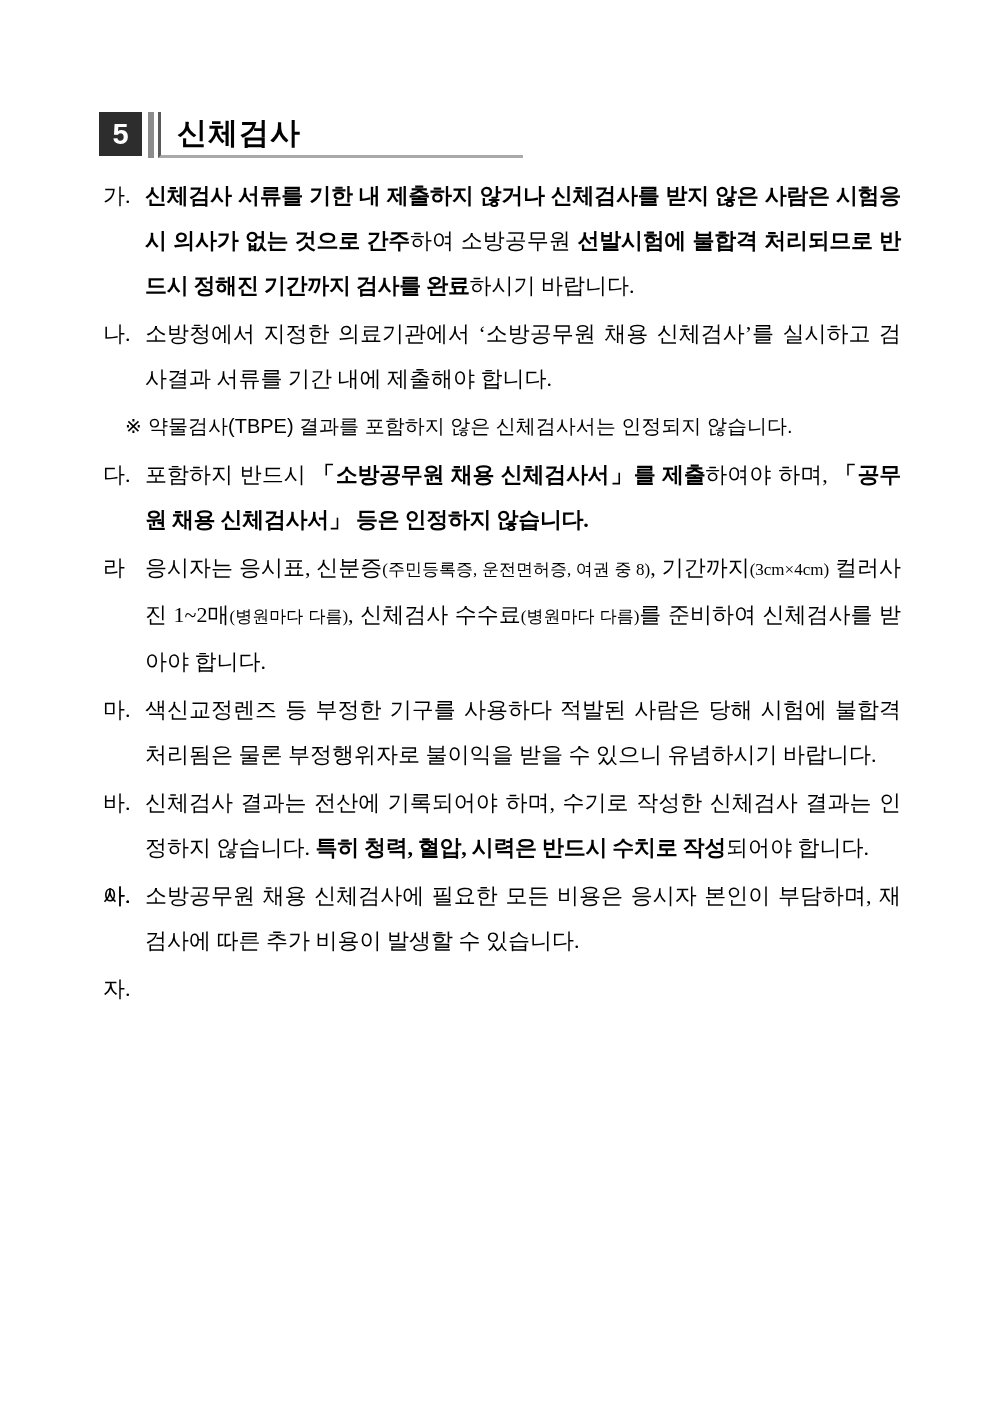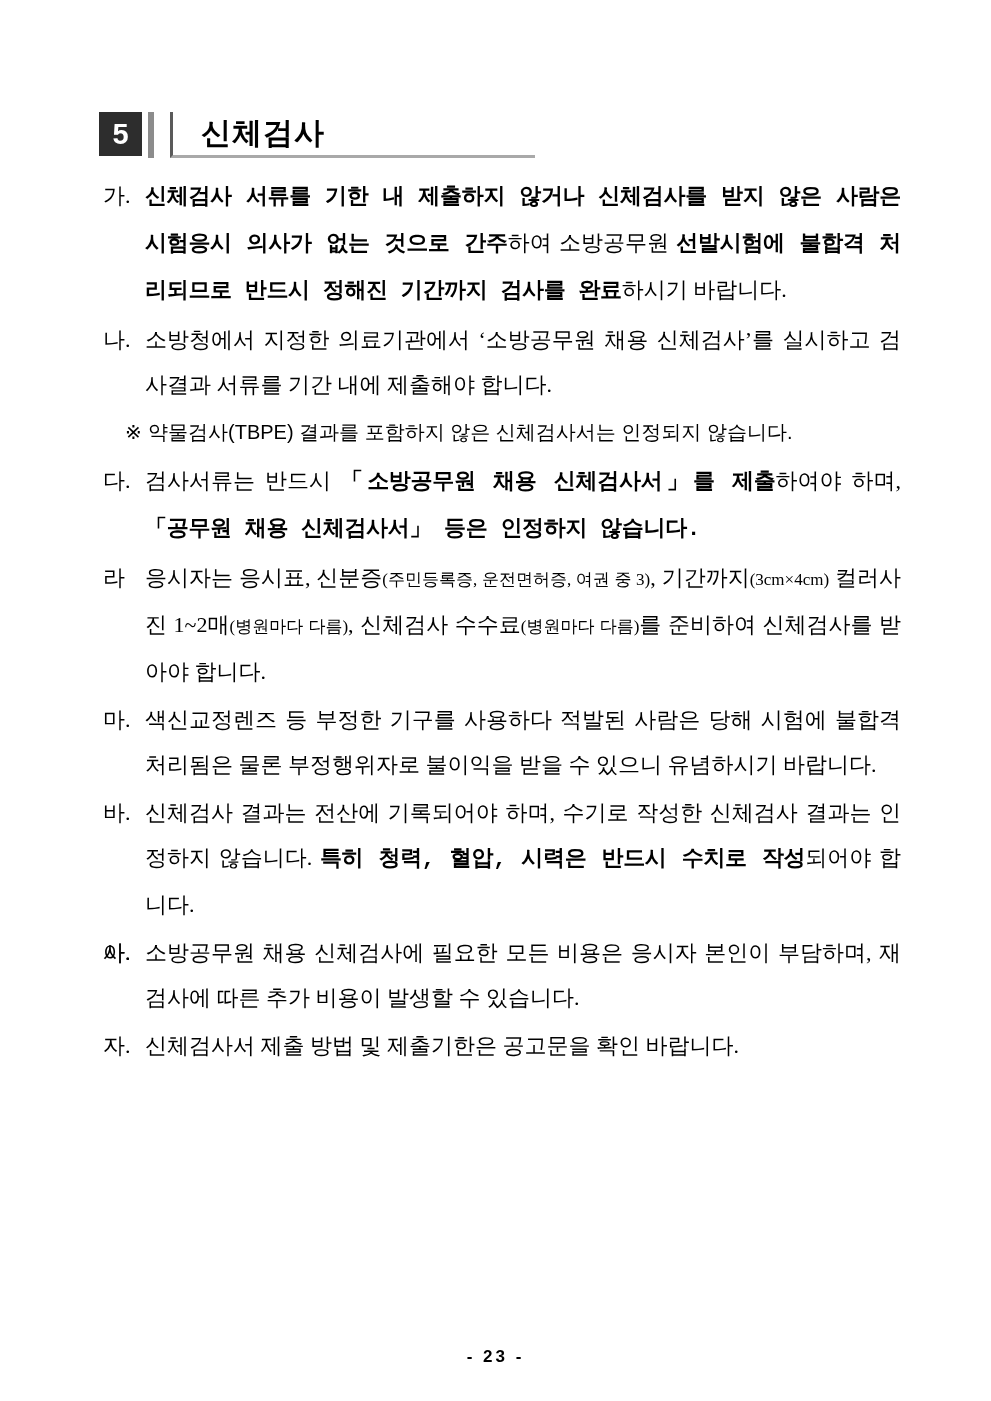--- a/index.html
+++ b/index.html
@@ -33,29 +33,29 @@
     align-items: center;
     justify-content: center;
   }
   .vbar {
     width: 6px;
     height: 46px;
     background: #8c8c8c;
     margin-left: 6px;
   }
   .title-box {
-    margin-left: 16px;
+    margin-left: 4px;
     width: 365px;
     height: 46px;
     border-left: 3px solid #5a5a5a;
     border-bottom: 3px solid #a9a9a9;
     box-sizing: border-box;
     display: flex;
     align-items: center;
-    padding-left: 28px;
+    padding-left: 16px;
   }
   .title {
     font-family: "Liberation Sans", "DejaVu Sans", sans-serif;
     font-weight: bold;
     font-size: 30px;
     letter-spacing: 1px;
   }
 
   
   .body-area {
@@ -71,21 +71,21 @@
     line-height: 45px;
     text-align: justify;
     word-break: break-all;
     margin: 0 0 3px 0;
   }
   .para > .label {
     position: absolute;
     left: 0;
     top: 0;
   }
-  .seg-bold { font-weight: bold; letter-spacing: -0.3px; font-family: Liberation Mono, monospace; }
+  .seg-bold { font-weight: bold; letter-spacing: -0.3px; }
   .seg-small { font-size: 17px; }
 
   .note {
     position: relative;
     padding-left: 45px;
     font-family: "Liberation Sans", "DejaVu Sans", sans-serif;
     font-size: 20px;
     line-height: 45px;
     margin: 0 0 3px 0;
     text-align: left;
@@ -130,44 +130,43 @@
 
     <div class="para">
       <span class="label">나.</span><span>소방청에서 지정한 의료기관에서 ‘소방공무원 채용 신체검사’를 실시하고 검사결과 서류를 기간 내에 제출해야 합니다.</span>
     </div>
 
     <div class="note">
       <span class="marker">※</span><span>약물검사(TBPE) 결과를 포함하지 않은 신체검사서는 인정되지 않습니다.</span>
     </div>
 
     <div class="para">
-      <span class="label">다.</span><span>검사서류는 반드시 </span><span class="seg-bold">「소방공무원 채용 신체검사서」를 제출</span><span>하여야 하며, </span><span class="seg-bold">「공무원 채용 신체검사서」 등은 인정하지 않습니다.</span>
+      <span class="label">다.</span><span>포함하지 반드시 </span><span class="seg-bold">「소방공무원 채용 신체검사서」를 제출</span><span>하여야 하며, </span><span class="seg-bold">「공무원 채용 신체검사서」 등은 인정하지 않습니다.</span>
     </div>
 
     <div class="para">
-      <span class="label">라</span><span>응시자는 응시표, 신분증</span><span class="seg-small">(주민등록증, 운전면허증, 여권 중 3)</span><span>, 기간까지</span><span class="seg-small">(3cm×4cm)</span><span> 컬러사진 1~2매</span><span class="seg-small">(병원마다 다름)</span><span>, 신체검사 수수료</span><span class="seg-small">(병원마다 다름)</span><span>를 준비하여 신체검사를 받아야 합니다.</span>
+      <span class="label">라</span><span>응시자는 응시표, 신분증</span><span class="seg-small">(주민등록증, 운전면허증, 여권 중 8)</span><span>, 기간까지</span><span class="seg-small">(3cm×4cm)</span><span> 컬러사진 1~2매</span><span class="seg-small">(병원마다 다름)</span><span>, 신체검사 수수료</span><span class="seg-small">(병원마다 다름)</span><span>를 준비하여 신체검사를 받아야 합니다.</span>
     </div>
 
     <div class="para">
       <span class="label">마.</span><span>색신교정렌즈 등 부정한 기구를 사용하다 적발된 사람은 당해 시험에 불합격 처리됨은 물론 부정행위자로 불이익을 받을 수 있으니 유념하시기 바랍니다.</span>
     </div>
 
     <div class="para">
       <span class="label">바.</span><span>신체검사 결과는 전산에 기록되어야 하며, 수기로 작성한 신체검사 결과는 인정하지 않습니다. </span><span class="seg-bold">특히 청력, 혈압, 시력은 반드시 수치로 작성</span><span>되어야 합니다.</span>
     </div>
 
     <div class="para">
       <span class="label">사.</span>
     </div>
 
     <div class="para">
       <span class="label">아.</span><span>소방공무원 채용 신체검사에 필요한 모든 비용은 응시자 본인이 부담하며, 재검사에 따른 추가 비용이 발생할 수 있습니다.</span>
     </div>
 
     <div class="para">
-      <span class="label">자.</span><span>신체검사서 제출 방법 및 제출기한은 공고문을 확인 바랍니다.</span>
+      <span class="label">자.</span>
     </div>
 
   </div>
 
-  <div class="footer">- 23 -</div>
 
 </div>
 
 </body></html>

